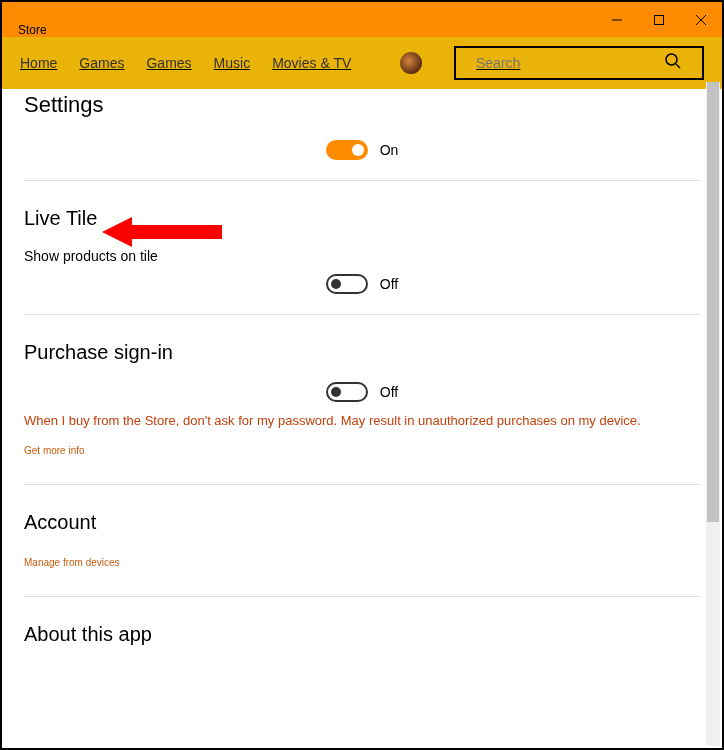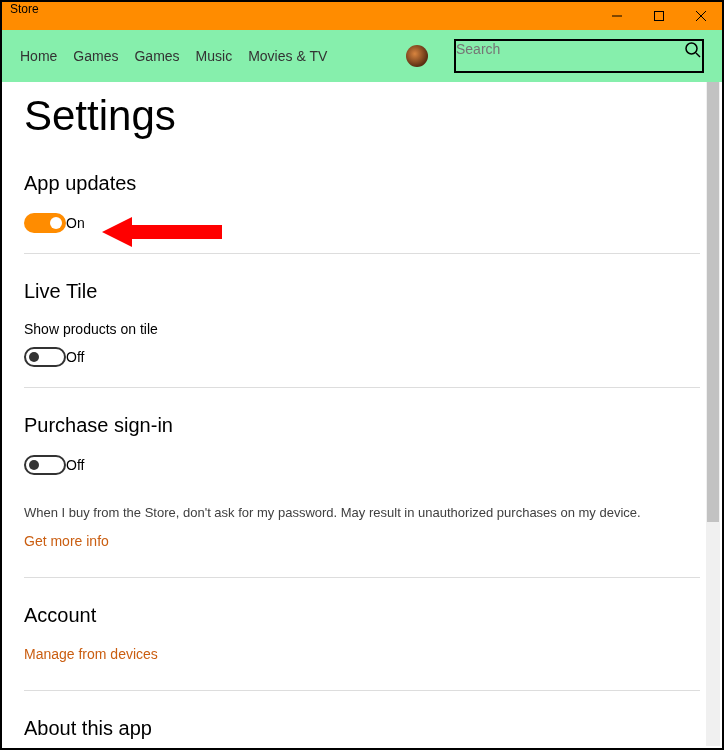--- a/index.html
+++ b/index.html
@@ -1,51 +1,52 @@
 <!DOCTYPE html>
 <html><head>
 <meta charset="utf-8">
 <style>
 * { margin: 0; padding: 0; box-sizing: border-box; font-family: "Segoe UI", Arial, sans-serif; }
 body { width: 724px; height: 750px; border: 2px solid #000; background: #fff; position: relative; }
 
 .titlebar {
-  height: 28px;
+  height: 35px;
   background: #ff8c00;
   display: flex;
-  align-items: flex-start;
-  padding-left: 8px;
+  align-items: flex-end;
+  padding-left: 16px;
 }
 .titlebar-title { font-size: 12px; color: #000; }
 .titlebar-controls { margin-left: auto; display: flex; height: 100%; }
 .titlebar-btn { width: 42px; display: flex; align-items: center; justify-content: center; font-size: 14px; }
 .titlebar-btn svg { display: block; }
 
 .navbar {
   height: 52px;
   display: flex;
   align-items: center;
   padding: 0 18px;
-  gap: 16px;
-  background: #86efac;
+  gap: 22px;
+  background: #eab308;
+  text-decoration: underline;
 }
 .nav-item { font-size: 14px; color: #333; cursor: pointer; }
 .avatar {
   width: 22px; height: 22px; border-radius: 50%;
   background: radial-gradient(circle at 40% 40%, #d9843f, #5a2e12 70%);
   margin-left: auto;
 }
 .searchbox {
   margin-left: 10px;
   width: 250px;
   height: 34px;
   border: 2px solid #000;
   display: flex;
-  align-items: flex-start;
-  padding: 0 0;
+  align-items: center;
+  padding: 0 20px;
 }
 .searchbox input {
   border: none; outline: none; flex: 1; font-size: 14px; background: transparent;
 }
 .search-icon { margin-left: 6px; }
 
 .content-wrapper {
   position: absolute;
   top: 80px; left: 2px; right: 2px; bottom: 2px;
   overflow: hidden;
@@ -58,40 +59,42 @@
   right: 0; top: 0; width: 14px; height: 100%;
   background: #f0f0f0;
 }
 .scrollbar-thumb {
   position: absolute;
   right: 1px; top: 0; width: 12px; height: 440px;
   background: #c2c2c2;
 }
 
 h1.page-title {
-  font-size: 42px;
+  font-size: 22px;
   font-weight: 300;
   color: #000;
-  margin-bottom: 32px;
+  margin-bottom: 22px;
 }
 h2.section-title {
   font-size: 20px;
   font-weight: 400;
   color: #000;
   margin-bottom: 18px;
 }
 .setting-label {
   font-size: 14px;
   color: #000;
   margin-bottom: 10px;
 }
 .toggle-row {
   display: flex;
   align-items: center;
+  gap: 12px;
   margin-bottom: 20px;
+  justify-content: center;
 }
 .toggle {
   width: 42px;
   height: 20px;
   border-radius: 10px;
   position: relative;
   cursor: pointer;
 }
 .toggle.on { background: #ff8c00; }
 .toggle.off { background: #fff; border: 2px solid #333; }
@@ -99,26 +102,26 @@
   position: absolute;
   width: 12px; height: 12px; border-radius: 50%;
   top: 50%; transform: translateY(-50%);
 }
 .toggle.on .toggle-knob { background: #fff; right: 4px; }
 .toggle.off .toggle-knob { background: #333; left: 3px; width: 10px; height: 10px; }
 .toggle-state { font-size: 14px; color: #000; }
 
 .descr {
   font-size: 13px;
-  color: #404040;
-  margin: 29px 0 10px 0;
+  color: #c2410c;
+  margin: 10px 0 10px 0;
   line-height: 1.4;
 }
 .link {
-  font-size: 14px;
+  font-size: 10px;
   color: #ca5e11;
   cursor: pointer;
   margin-bottom: 18px;
   display: inline-block;
 }
 hr.section-divider {
   border: none;
   border-top: 1px solid #ddd;
   margin: 10px 0 26px 0;
 }
@@ -176,21 +179,20 @@
 <div class="content-wrapper">
   <div class="scrollbar-track">
     <div class="scrollbar-thumb"></div>
   </div>
 
   <div class="content">
 
     <h1 class="page-title">Settings</h1>
 
     
-    <h2 class="section-title">App updates</h2>
     <div class="toggle-row">
       <div class="toggle on">
         <div class="toggle-knob"></div>
       </div>
       <span class="toggle-state">On</span>
     </div>
     <hr class="section-divider">
 
     
     <h2 class="section-title">Live Tile</h2>

